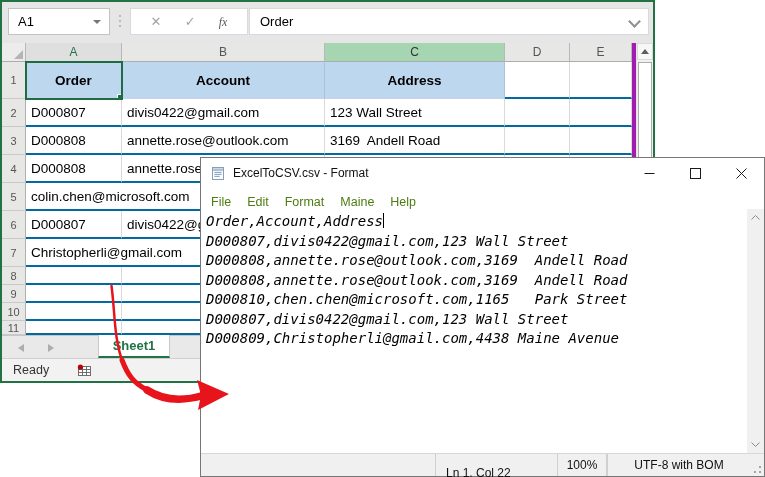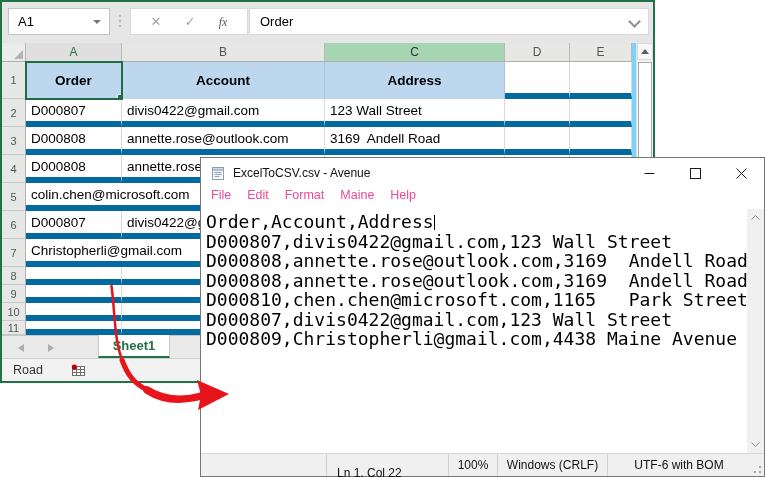--- a/index.html
+++ b/index.html
@@ -1,21 +1,21 @@
 <!DOCTYPE html>
 <html><head>
 <meta charset="utf-8">
 <style>
   html,body{margin:0;padding:0;background:#fff;}
   #stage{position:relative;width:765px;height:477px;background:#fff;overflow:hidden;
          font-family:"Liberation Sans",sans-serif;-webkit-font-smoothing:antialiased;}
 
   
   #excel{position:absolute;left:0;top:0;width:655px;height:383px;box-sizing:border-box;
-         border:2px solid #217346;background:#7dd3fc;}
+         border:2px solid #217346;background:#a21caf;}
   .xl-toolbar{position:relative;height:41px;background:#E6E6E6;}
   .xl-namebox{position:absolute;left:6px;top:6px;width:102px;height:27px;box-sizing:border-box;
               background:#fff;border:1px solid #C3C3C3;font-size:13px;line-height:25px;
               padding-left:9px;color:#000;}
   .nb-arrow{position:absolute;right:8px;top:11px;width:0;height:0;
             border-left:4px solid transparent;border-right:4px solid transparent;
             border-top:4px solid #767676;}
   .xl-sepdots{position:absolute;left:117px;top:13px;display:flex;flex-direction:column;gap:3px;}
   .xl-sepdots i{width:2px;height:2px;border-radius:50%;background:#ABABAB;}
   .xl-fbtns{position:absolute;left:128px;top:6px;width:118px;height:27px;box-sizing:border-box;
@@ -43,21 +43,21 @@
   .ch-d{width:65px;}
   .ch-e{width:62px;}
 
   
   .xl-grid{position:absolute;left:0;top:60px;width:630px;background:#fff;}
   .xl-row{display:flex;}
   .rn{box-sizing:border-box;width:24px;background:#E7E7E6;border-right:1px solid #B0B0B0;
       border-bottom:1px solid #C9C9C9;font-size:11px;color:#555;display:flex;
       align-items:center;justify-content:center;}
   .cell{box-sizing:border-box;background:#fff;border-right:1px solid #D9D9D9;
-        border-bottom:6px solid #0369a1;font-size:13.5px;color:#000;display:flex;
+        border-bottom:2px solid #0369a1;font-size:13.5px;color:#000;display:flex;
         align-items:center;padding:0 5px;white-space:pre;overflow:hidden;}
   .ca{width:96px;} .cb{width:203px;} .cc{width:180px;} .cd{width:65px;} .ce{width:62px;}
   .r1{height:37px;} .rdata{height:28px;} .rsm{height:18px;} .rlast{height:14px;}
   .hdr{background:#BDD7EE;font-weight:bold;justify-content:center;
        border-right:1px solid #A8C3DB;border-bottom:1px solid #C3D4E6;}
   .a1sel{outline:2px solid #1F6B43;outline-offset:-1px;position:relative;z-index:3;}
   .a1sel::after{content:"";position:absolute;right:-3px;bottom:-3px;width:5px;height:5px;
                 background:#1F6B43;border:1px solid #fff;}
 
   
@@ -88,25 +88,25 @@
              border-top:1px solid #D0D0D0;box-sizing:border-box;display:flex;align-items:center;
              font-size:12.5px;color:#333;padding-left:11px;gap:28px;}
 
   
   #notepad{position:absolute;left:200px;top:157px;width:565px;height:320px;box-sizing:border-box;
            background:#fff;border:1px solid #767676;z-index:10;}
   .np-title{height:30px;display:flex;align-items:center;padding-left:9px;font-size:12px;color:#111;}
   .np-title .ttl{margin-left:7px;}
   .np-btns{margin-left:auto;display:flex;height:30px;}
   .np-btn{width:46px;height:30px;display:flex;align-items:center;justify-content:center;}
-  .np-menu{height:21px;display:flex;padding-left:2px;font-size:12.5px;color:#ec4899;align-items:flex-start;}
+  .np-menu{height:21px;display:flex;padding-left:2px;font-size:12.5px;color:#4d7c0f;align-items:flex-end;}
   .np-menu-item{padding:0 8px;}
   .np-text{position:absolute;left:0;top:51px;right:17px;bottom:23px;overflow:hidden;
-           font-family:"DejaVu Sans Mono","Liberation Mono",monospace;font-size:18px;
-           line-height:19.5px;color:#000;padding:3px 0 0 5px;}
+           font-family:"DejaVu Sans Mono","Liberation Mono",monospace;font-size:14px;
+           line-height:19.5px;color:#000;padding:3px 0 0 5px;font-style:italic;}
   .np-line{white-space:pre;}
   .caret{display:inline-block;width:1px;height:15px;background:#000;vertical-align:-2px;}
   .np-scroll{position:absolute;right:0;top:51px;width:17px;bottom:23px;background:#F0F0F0;}
   .np-scroll svg{position:absolute;left:4px;}
   .np-statusbar{position:absolute;left:0;right:0;bottom:0;height:23px;background:#F0F0F0;
                 border-top:1px solid #D7D7D7;box-sizing:border-box;display:flex;
                 align-items:center;font-size:12px;color:#111;}
   .seg0{flex:1;}
   .seg-div{width:1px;height:100%;background:#D0D0D0;}
   .seg1{width:121px;padding-left:10px;box-sizing:border-box;margin-top:16px;}
@@ -257,42 +257,42 @@
       <div class="vs-thumb"></div>
     </div>
 
     <div class="xl-tabbar">
       <i class="nav-tri-left"></i>
       <i class="nav-tri-right"></i>
       <div class="xl-tab">Sheet1</div>
     </div>
 
     <div class="xl-status">
-      <span>Road</span>
+      <span>Ready</span>
       <svg width="15" height="13" viewBox="0 0 15 13">
         <rect x="1.5" y="2.5" width="12" height="9" fill="#fff" stroke="#6E6E6E"></rect>
         <line x1="1.5" y1="5.5" x2="13.5" y2="5.5" stroke="#6E6E6E"></line>
         <line x1="1.5" y1="8.5" x2="13.5" y2="8.5" stroke="#6E6E6E"></line>
         <line x1="5.5" y1="2.5" x2="5.5" y2="11.5" stroke="#6E6E6E"></line>
         <line x1="9.5" y1="2.5" x2="9.5" y2="11.5" stroke="#6E6E6E"></line>
         <circle cx="3.4" cy="3" r="2.6" fill="#C00000"></circle>
       </svg>
     </div>
   </div>
 
   <div id="notepad">
     <div class="np-title">
       <svg width="16" height="16" viewBox="0 0 16 16">
         <rect x="2.5" y="2.5" width="11" height="12" fill="#FDFDFD" stroke="#8C9FB2"></rect>
         <rect x="2.5" y="2.5" width="11" height="2.6" fill="#C9D9EC" stroke="#8C9FB2"></rect>
         <line x1="4.4" y1="7.4" x2="11.6" y2="7.4" stroke="#6D93C0" stroke-width="0.9"></line>
         <line x1="4.4" y1="9.4" x2="11.6" y2="9.4" stroke="#6D93C0" stroke-width="0.9"></line>
         <line x1="4.4" y1="11.4" x2="9.6" y2="11.4" stroke="#6D93C0" stroke-width="0.9"></line>
       </svg>
-      <span class="ttl">ExcelToCSV.csv - Avenue</span>
+      <span class="ttl">ExcelToCSV.csv - Format</span>
       <div class="np-btns">
         <div class="np-btn">
           <svg width="11" height="11" viewBox="0 0 11 11">
               <line x1="0.5" y1="5.5" x2="10.5" y2="5.5" stroke="#1A1A1A"></line>
             </svg>
         </div>
         <div class="np-btn">
           <svg width="11" height="11" viewBox="0 0 11 11">
               <rect x="0.5" y="0.5" width="10" height="10" fill="none" stroke="#1A1A1A"></rect>
             </svg>
@@ -333,23 +333,22 @@
         </svg>
     </div>
 
     <div class="np-statusbar">
       <div class="seg0"></div>
       <div class="seg-div"></div>
       <div class="seg1">Ln 1, Col 22</div>
       <div class="seg-div"></div>
       <div class="seg2">100%</div>
       <div class="seg-div"></div>
-      <div class="seg3">Windows (CRLF)</div>
       <div class="seg-div"></div>
-      <div class="seg4">UTF-6 with BOM</div>
+      <div class="seg4">UTF-8 with BOM</div>
       <div class="grip">
           <i></i>
           <i></i>
           <i></i>
         </div>
     </div>
   </div>
 
   <svg id="arrow-overlay" viewBox="0 0 765 477">
     <path d="M111.5,286 C115,312 114,338 122,360" fill="none" stroke-width="2.5" stroke-linecap="round" stroke="#E8141C"></path>

